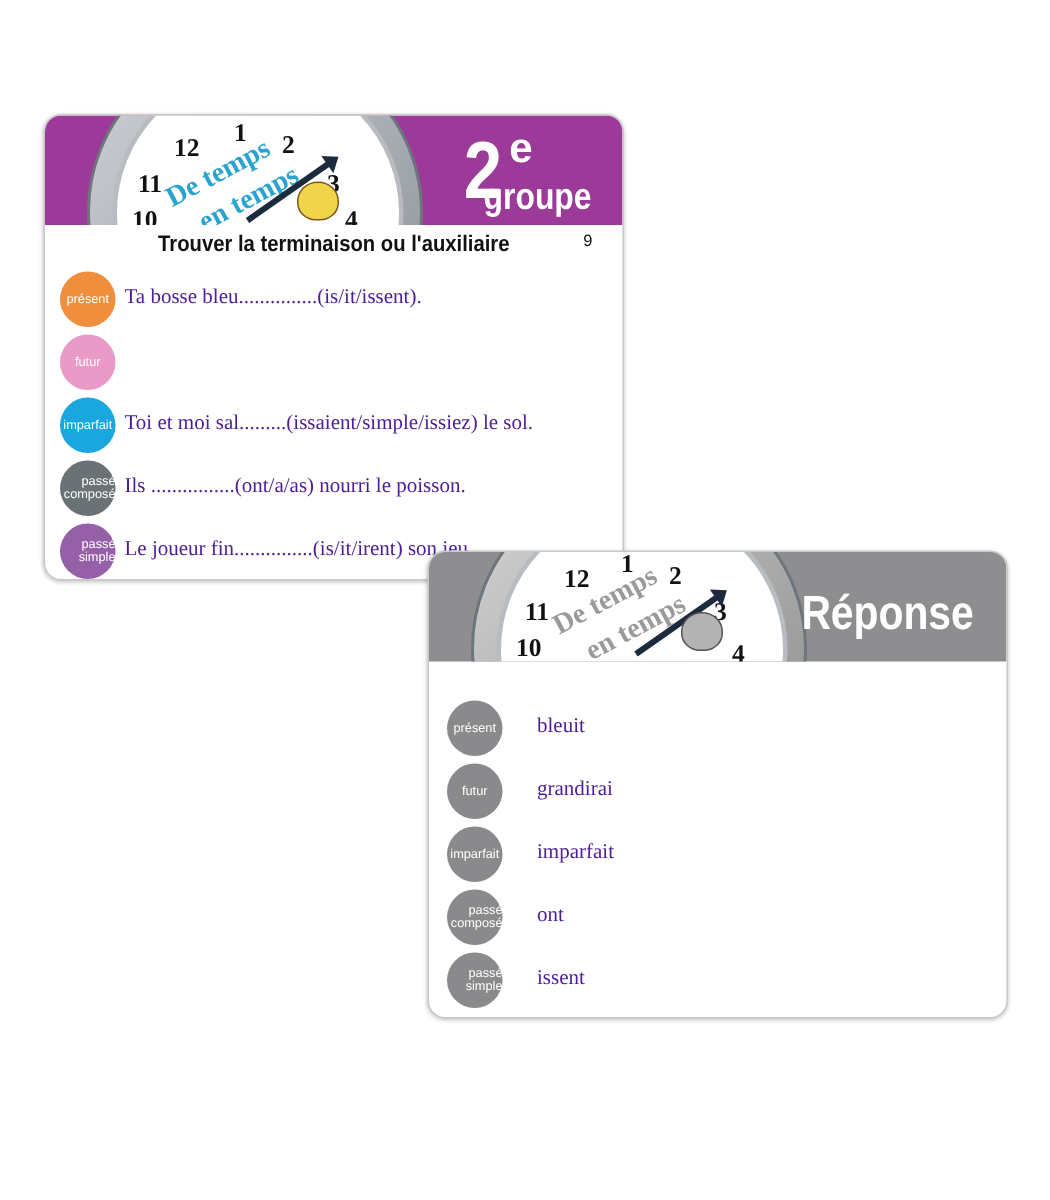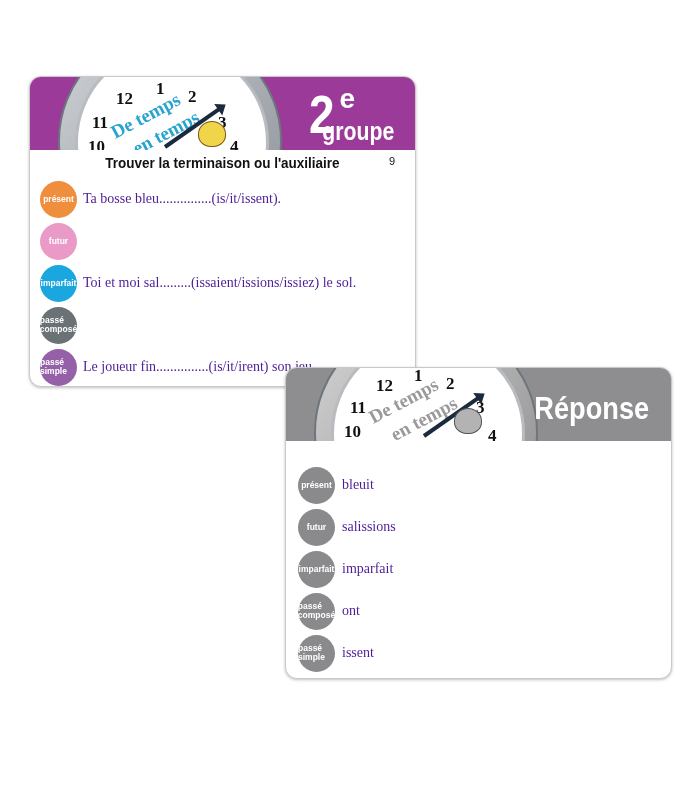--- a/index.html
+++ b/index.html
@@ -27,23 +27,23 @@
   .big-num{right:80px;top:6px;font-size:54px;letter-spacing:-2px;transform:scaleX(0.85);}
   .big-sup{right:60px;top:6px;font-size:28px;}
   .big-sub{right:14px;top:40px;font-size:25px;transform:scaleX(0.85);}
   .resp-title{right:22px;top:22px;font-size:32px;transform:scaleX(0.85);transform-origin:right center;}
   .instruction{position:absolute;left:0;top:77px;width:100%;text-align:center;font-family:"Liberation Sans",sans-serif;font-weight:bold;font-size:15px;color:#111;transform:scaleX(0.9);}
   .page-num{position:absolute;right:20px;top:78px;font-family:"Liberation Sans",sans-serif;font-size:11px;color:#111;}
   .rows{position:absolute;left:10px;width:100%;}
   .q-card .rows{top:101px;}
   .r-card .rows{top:96px;left:12px;}
   .row{display:flex;align-items:center;height:42px;}
-  .badge{width:37px;height:37px;border-radius:50%;color:#fff;font-family:"Liberation Sans",sans-serif;font-size:8.5px;line-height:9px;display:flex;align-items:center;justify-content:center;text-align:left;flex-shrink:0;font-weight:bold;}
+  .badge{width:37px;height:37px;border-radius:50%;color:#fff;font-family:"Liberation Sans",sans-serif;font-size:8.5px;line-height:9px;display:flex;align-items:center;justify-content:center;text-align:right;flex-shrink:0;}
   .row-text{margin-left:6px;font-size:14px;color:#4c1d95;white-space:nowrap;}
-  .r-card .row-text{margin-left:7px;}
+  .r-card .row-text{margin-left:23px;}
 </style>
 </head>
 <body>
 
 <div class="card q-card">
   <div class="banner">
     <div class="clock clock-outer"></div>
     <div class="clock clock-face"></div>
     <span class="tick" style="left:58px;top:60px;">10</span>
     <span class="tick" style="left:62px;top:36px;">11</span>
@@ -65,24 +65,25 @@
   <div class="rows">
     <div class="row">
       <div class="badge" id="qb0" style="background: rgb(239, 143, 61);">présent</div>
       <span class="row-text">Ta bosse bleu...............(is/it/issent).</span>
     </div>
     <div class="row">
       <div class="badge" id="qb1" style="background: rgb(233, 154, 198);">futur</div>
     </div>
     <div class="row">
       <div class="badge" id="qb2" style="background: rgb(26, 166, 223);">imparfait</div>
-      <span class="row-text">Toi et moi sal.........(issaient/issions/issiez) le sol.</span>
+      <span class="row-text">Toi et moi sal.........(issaient/simple/issiez) le sol.</span>
     </div>
     <div class="row">
       <div class="badge" id="qb3" style="background: rgb(107, 114, 117);">passé composé</div>
+      <span class="row-text">Ils ................(ont/a/as) nourri le poisson.</span>
     </div>
     <div class="row">
       <div class="badge" id="qb4" style="background: rgb(150, 96, 168);">passé simple</div>
       <span class="row-text">Le joueur fin...............(is/it/irent) son jeu.</span>
     </div>
   </div>
 </div>
 
 <div class="card r-card">
   <div class="banner">
@@ -101,21 +102,21 @@
     <div class="bird" style="left:168px;top:40px;"></div>
     <span class="title-big resp-title">Réponse</span>
   </div>
   <div class="rows">
     <div class="row">
       <div class="badge rb" style="background: rgb(138, 138, 140);">présent</div>
       <span class="row-text">bleuit</span>
     </div>
     <div class="row">
       <div class="badge rb" style="background: rgb(138, 138, 140);">futur</div>
-      <span class="row-text">salissions</span>
+      <span class="row-text">grandirai</span>
     </div>
     <div class="row">
       <div class="badge rb" style="background: rgb(138, 138, 140);">imparfait</div>
       <span class="row-text">imparfait</span>
     </div>
     <div class="row">
       <div class="badge rb" style="background: rgb(138, 138, 140);">passé composé</div>
       <span class="row-text">ont</span>
     </div>
     <div class="row">

